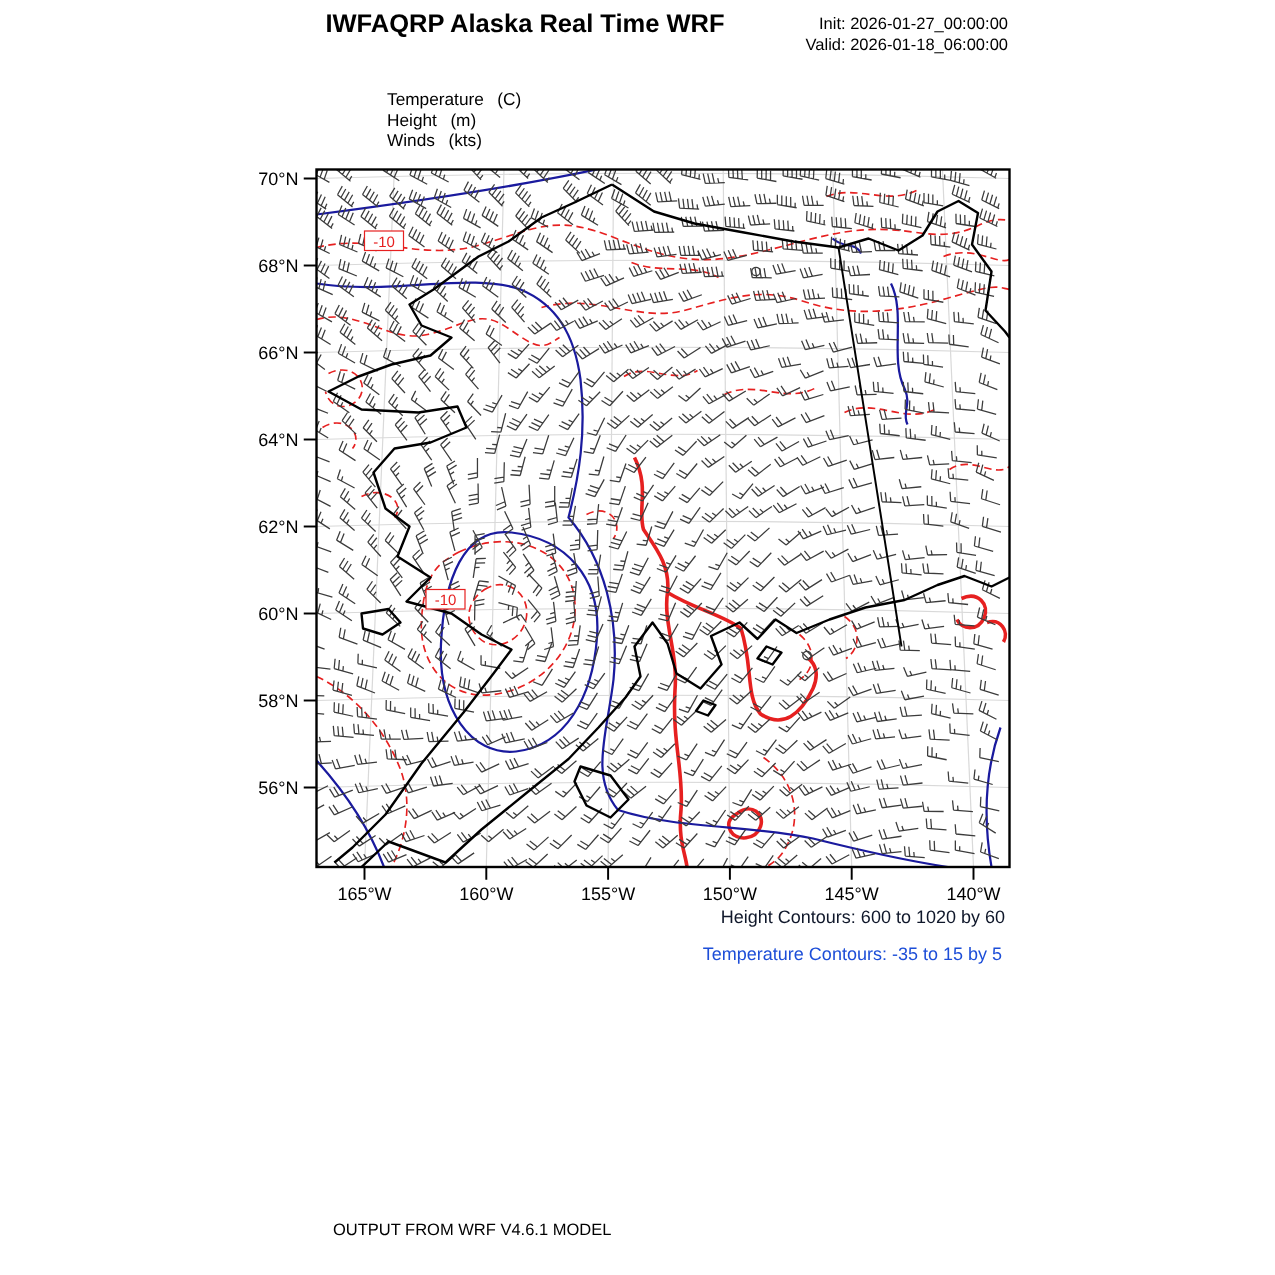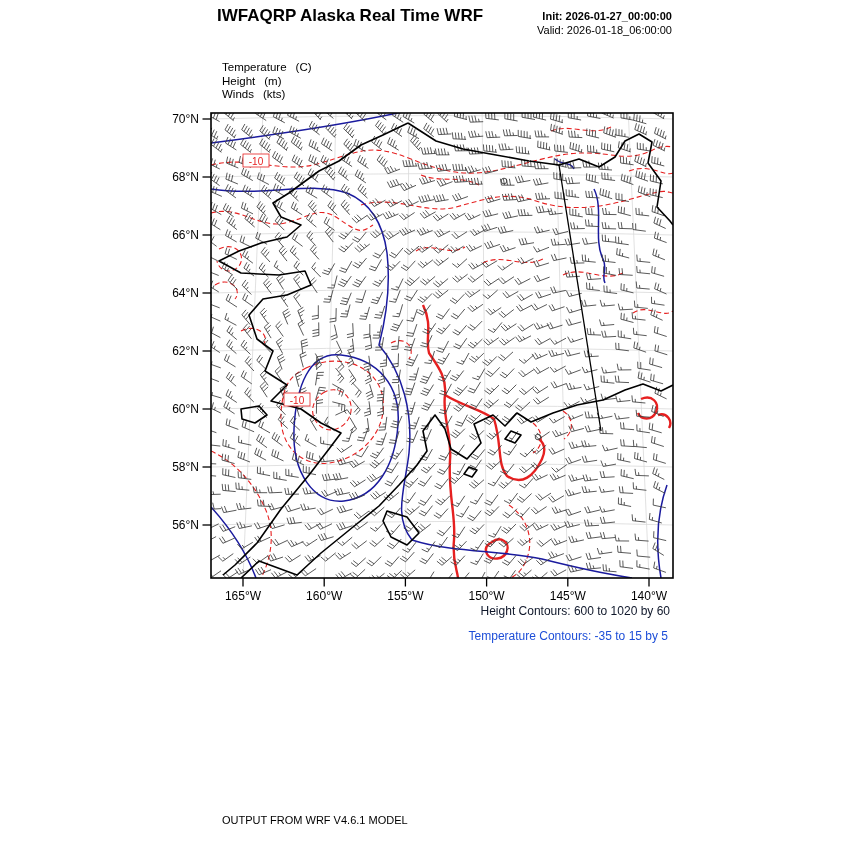--- a/index.html
+++ b/index.html
@@ -1,23 +1,23 @@
 <!DOCTYPE html>
 <html><head>
 <meta charset="utf-8">
 <style>
   html,body{margin:0;padding:0;}
   body{width:850px;height:850px;background:#ffffff;position:relative;overflow:hidden;
        font-family:"Liberation Sans","DejaVu Sans",sans-serif;color:#000;}
   .abs{position:absolute;}
   .title{left:350px;top:6px;transform:translateX(-50%);font-size:17px;font-weight:bold;white-space:nowrap;}
   .initblock{right:178px;top:9px;text-align:right;font-size:11px;line-height:14px;}
-  .initline{font-weight:bold;}
+  .initline{font-weight:normal;}
   .legend{left:222px;top:61px;font-size:11.5px;line-height:13.5px;}
-  .legend .row{display:flex;}
+  .legend .row{display:flex;margin-left:36px;}
   .legend .nm{min-width:0;}
   .legend .un{margin-left:9px;}
   .caption-h{right:180px;top:604px;font-size:12px;}
   .caption-t{right:182px;top:629px;font-size:12px;}
   .footer{left:222px;top:814px;font-size:11px;line-height:13.5px;}
   svg text{font-family:"Liberation Sans","DejaVu Sans",sans-serif;}
 </style>
 </head>
 <body>
 

